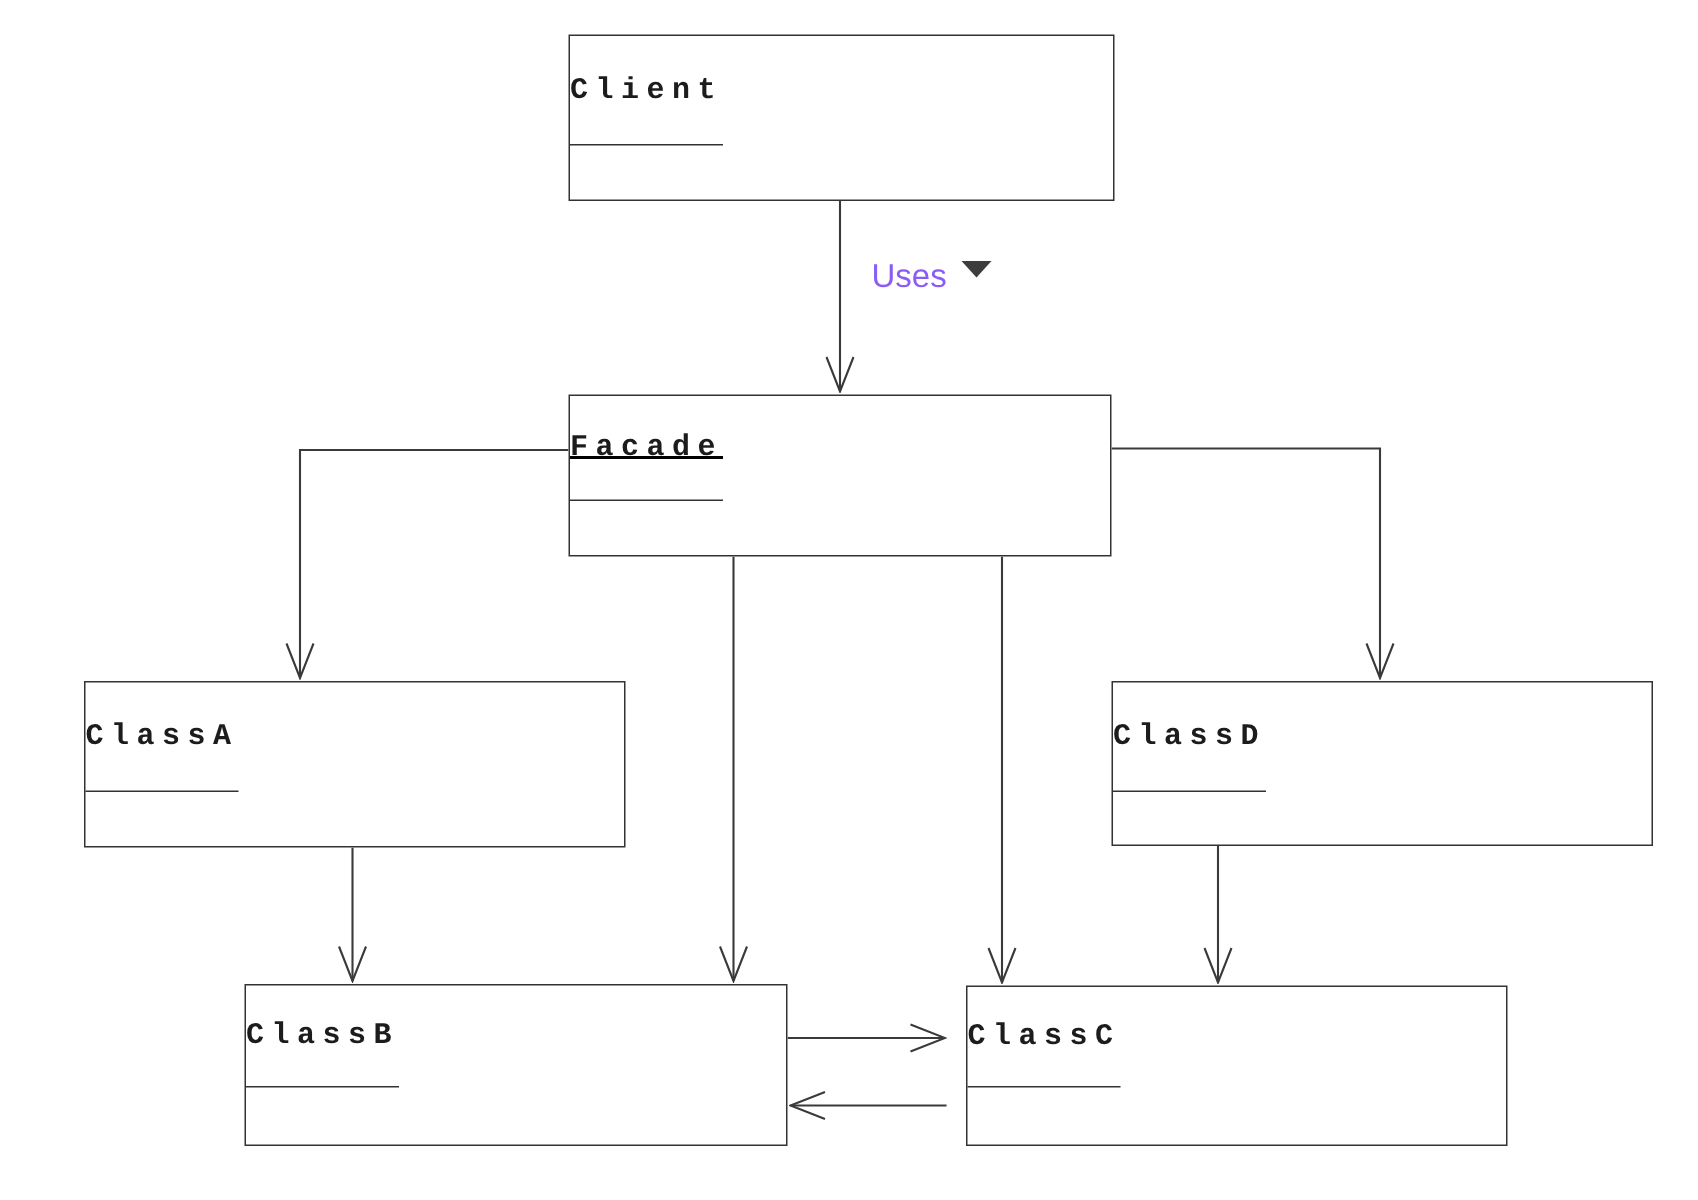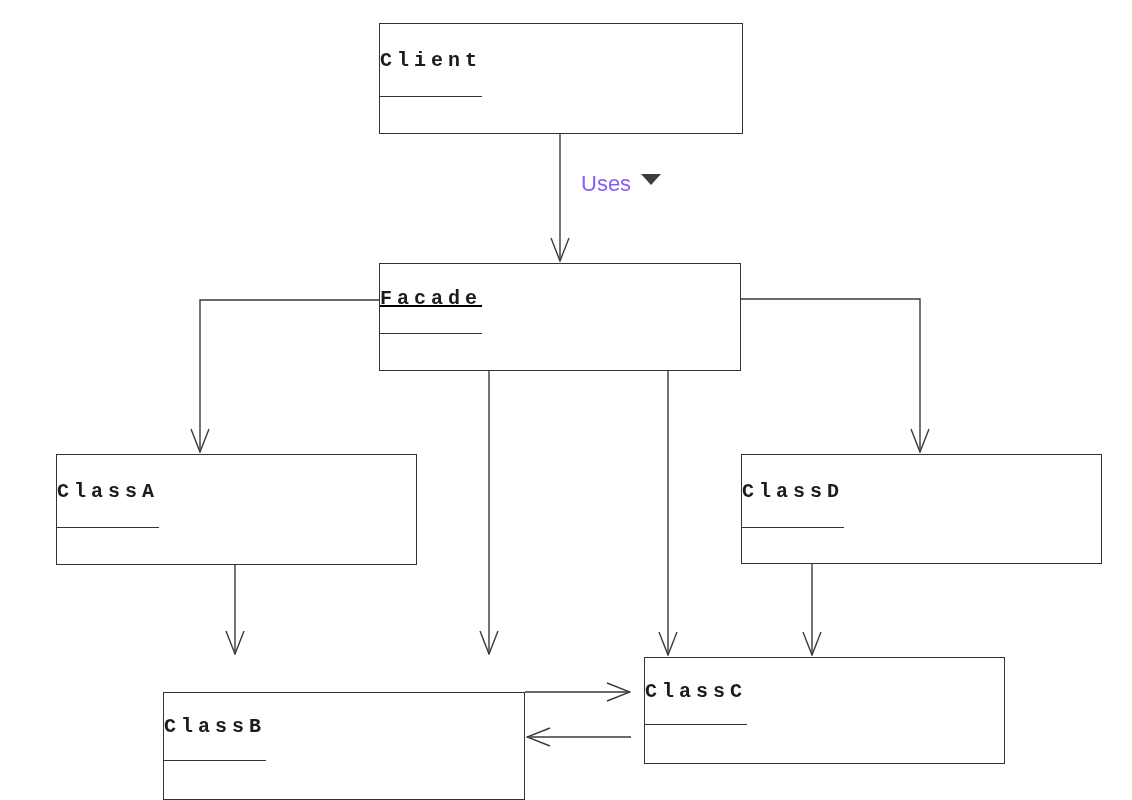--- a/index.html
+++ b/index.html
@@ -113,21 +113,21 @@
     <div class="uml-attrs" style="height: 18px;"></div>
     <div class="uml-ops"></div>
   </div>
 
   <div class="uml-box" style="left: 741px; top: 454px; width: 361px; height: 110px; justify-content: flex-end;">
     <div class="uml-name" style="height: 73px;">ClassD</div>
     <div class="uml-attrs" style="height: 19px;"></div>
     <div class="uml-ops"></div>
   </div>
 
-  <div class="uml-box" style="left: 163px; top: 692px; width: 362px; height: 108px;">
+  <div class="uml-box" style="left: 163px; top: 656px; width: 362px; height: 108px;">
     <div class="uml-name" style="height: 68px;">ClassB</div>
     <div class="uml-attrs" style="height: 22px;"></div>
     <div class="uml-ops"></div>
   </div>
 
   <div class="uml-box" style="left: 632px; top: 657px; width: 361px; height: 107px; margin-left: 12px;">
     <div class="uml-name" style="height: 67px;">ClassC</div>
     <div class="uml-attrs" style="height: 22px;"></div>
     <div class="uml-ops"></div>
   </div>

